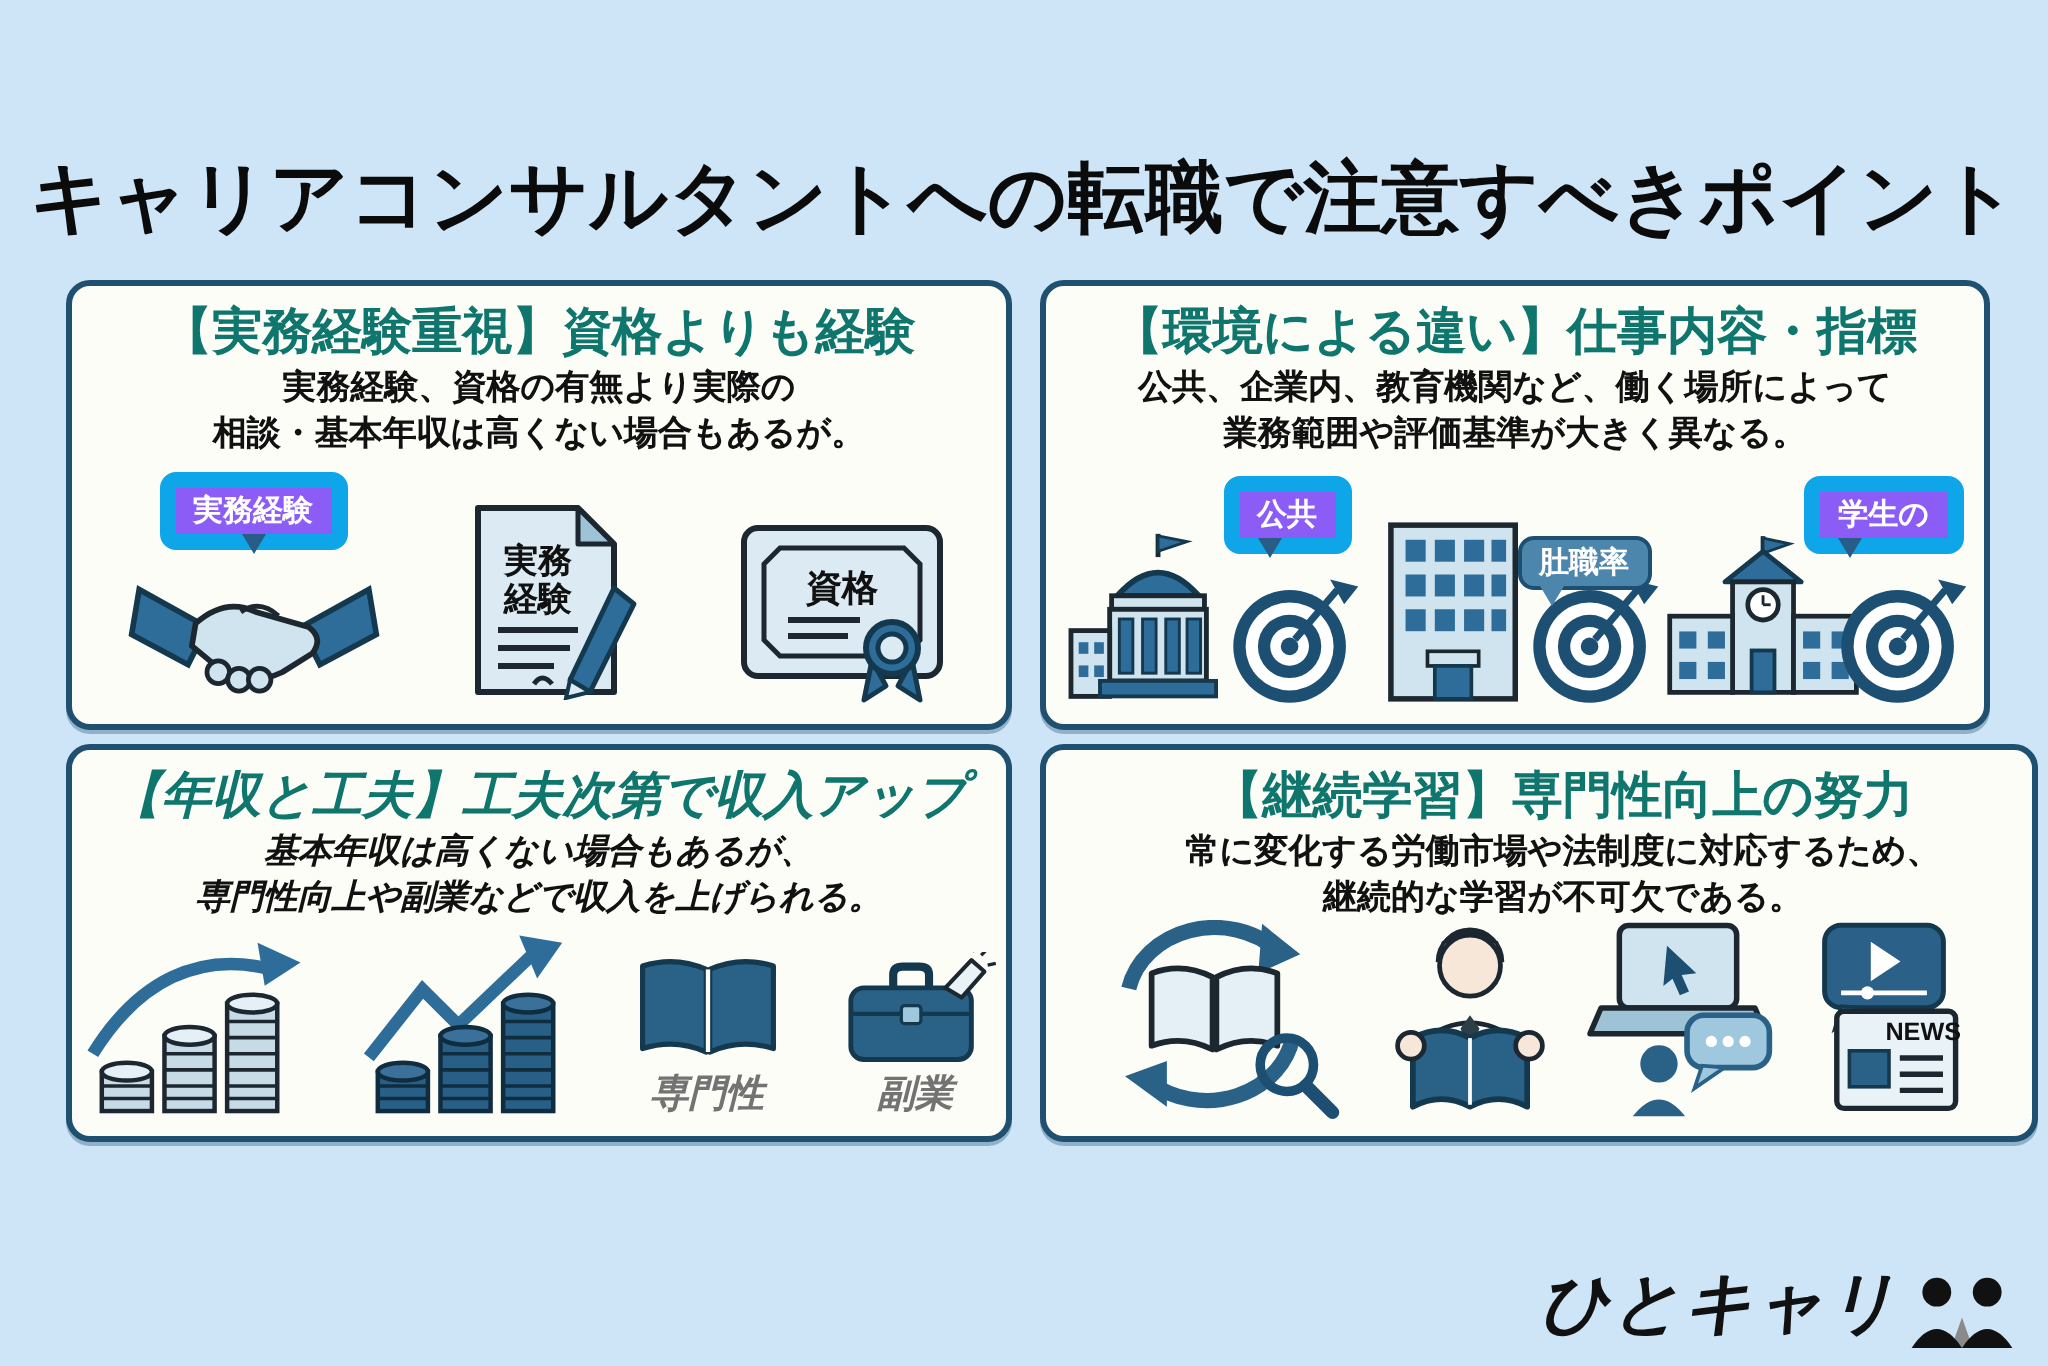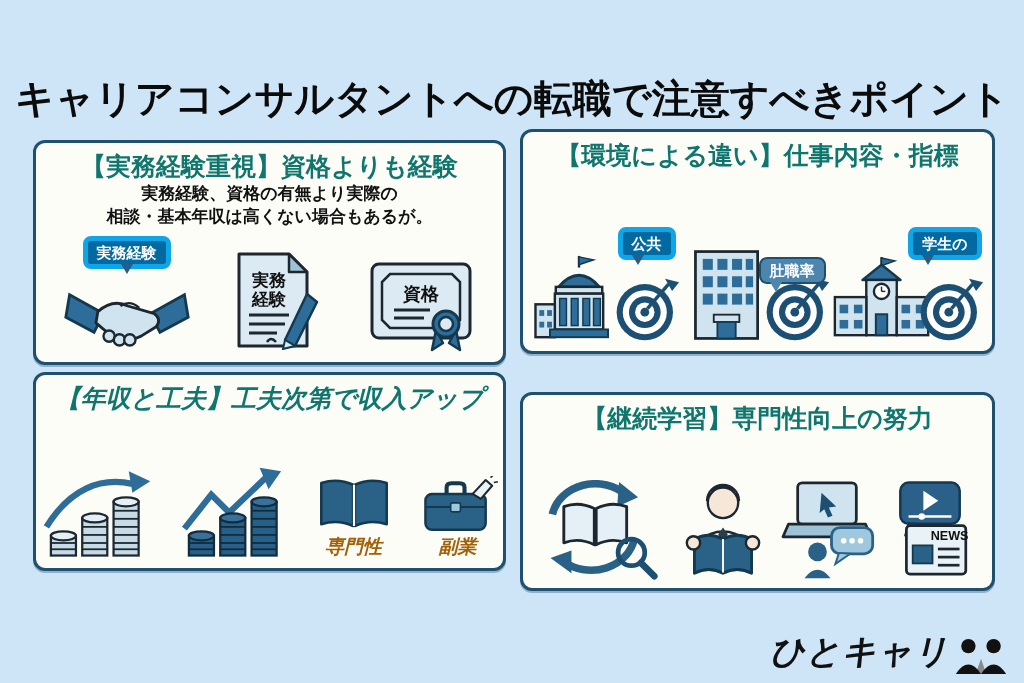--- a/index.html
+++ b/index.html
@@ -3,36 +3,36 @@
 <meta charset="utf-8">
 <style>
   html,body{margin:0;padding:0;}
   body{font-family:"Liberation Sans","DejaVu Sans",sans-serif;}
   .stage{position:relative;width:1024px;height:683px;background:#cde5f7;overflow:hidden;}
   .main-title{position:absolute;top:72px;left:0;width:100%;text-align:center;
     font-size:39px;font-weight:700;color:#0b0b0b;letter-spacing:0px;}
   .card{position:absolute;background:#fdfdf8;border:3px solid #1f5070;border-radius:12px;
     box-shadow:0 2px 0 rgba(31,80,112,.35);}
   .card-1{left:33px;top:140px;width:467px;height:219px;}
-  .card-2{left:520px;top:129px;width:469px;height:219px;}
+  .card-2{left:520px;top:140px;width:469px;height:219px;}
   .card-3{left:33px;top:372px;width:467px;height:193px;font-style:italic;}
-  .card-4{left:520px;top:392px;width:469px;height:193px;}
+  .card-4{left:520px;top:372px;width:469px;height:193px;padding-left:24px;}
   .card-heading{text-align:center;font-size:25px;font-weight:900;color:#0f766e;margin-top:9px;line-height:1.15;}
   .card-body{text-align:center;font-size:17px;font-weight:700;color:#111;line-height:1.35;margin-top:2px;}
   .icon-row{position:absolute;left:0;right:0;bottom:8px;display:flex;justify-content:center;align-items:flex-end;}
   .icon-group{position:relative;}
   .bubble{position:absolute;color:#fff;font-weight:800;font-size:15px;line-height:1;
     padding:4px 9px;border-radius:8px;white-space:nowrap;z-index:3;}
-  .bubble-dark{background:#0369a1;border:5px solid #0ea5e9;}
+  .bubble-dark{background:#8b5cf6;border:8px solid #0ea5e9;}
   .bubble-mid{background:#4d86ad;border:2px solid #1d4f73;margin-top:30px;}
   .bubble::after{content:"";position:absolute;bottom:-10px;border:6px solid transparent;border-bottom:none;border-top:10px solid #275d86;}
   .bubble-mid::after{border-top-color:#4d86ad;}
   .tail-left::after{left:9px;}
   .tail-center::after{left:50%;margin-left:-6px;}
-  .icon-label{text-align:center;font-size:19px;font-weight:800;color:#a16207;margin-top:1px;}
+  .icon-label{text-align:center;font-size:19px;font-weight:800;color:#737373;margin-top:1px;}
   .logo{position:absolute;right:16px;bottom:8px;display:flex;align-items:flex-end;gap:5px;}
   .logo-text{font-size:34px;font-weight:900;font-style:italic;color:#111;letter-spacing:1px;}
   svg{display:block;}
   svg text{font-family:"Liberation Sans","DejaVu Sans",sans-serif;}
 </style>
 </head>
 <body>
 
 <div class="stage">
 
@@ -85,20 +85,24 @@
           <polygon points="88,72 92,92 81,85" fill="#2e6d99" stroke="#14394e" stroke-width="2.5" stroke-linejoin="round"></polygon>
           <circle cx="78" cy="66" r="13" fill="#2e6d99" stroke="#14394e" stroke-width="3"></circle>
           <circle cx="78" cy="66" r="7" fill="#dcebf3" stroke="#14394e" stroke-width="2.5"></circle>
         </svg>
       </div>
     </div>
   </div>
 
   <div class="card card-2">
     <div class="card-heading">【環境による違い】仕事内容・指標</div>
+    <div class="card-body">
+      <div>公共、企業内、教育機関など、働く場所によって</div>
+      <div>業務範囲や評価基準が大きく異なる。</div>
+    </div>
     <div class="icon-row" style="gap:0;">
 
       <div class="icon-group" style="width:150px;height:116px;">
         <div class="bubble bubble-dark tail-left" style="top:0;right:6px;">公共</div>
         <svg viewBox="0 0 95 92" width="95" height="89" style="position:absolute;left:0;bottom:0;">
           <line x1="47" y1="2" x2="47" y2="14" stroke="#1c2730" stroke-width="2.5"></line>
           <polygon points="47,3 62,6 47,11" fill="#2e6d99" stroke="#14394e" stroke-width="1.5"></polygon>
           <path d="M26,34 Q47,10 68,34 Z" fill="#2e6d99" stroke="#14394e" stroke-width="3" stroke-linejoin="round"></path>
           <rect x="23" y="34" width="48" height="7" fill="#cfe4ee" stroke="#1c2730" stroke-width="2.5"></rect>
           <rect x="22" y="41" width="50" height="37" fill="#cfe4ee" stroke="#1c2730" stroke-width="2.5"></rect>
@@ -184,20 +188,24 @@
           <circle cx="35" cy="40" r="5" fill="#1d4f73"></circle>
           <line x1="62" y1="8" x2="38" y2="36" stroke="#1d4f73" stroke-width="4"></line>
           <polygon points="58,2 74,6 66,16" fill="#1d4f73"></polygon>
         </svg>
       </div>
     </div>
   </div>
 
   <div class="card card-3">
     <div class="card-heading">【年収と工夫】工夫次第で収入アップ</div>
+    <div class="card-body">
+      <div>基本年収は高くない場合もあるが、</div>
+      <div>専門性向上や副業などで収入を上げられる。</div>
+    </div>
     <div class="icon-row" style="gap:26px;">
       <div class="icon-group">
         <svg viewBox="0 0 125 105" width="112" height="94">
           <path d="M6,68 C32,26 66,12 102,20" fill="none" stroke="#2e6d99" stroke-width="7"></path>
           <polygon points="98,6 122,17 102,30" fill="#2e6d99"></polygon>
           <rect x="11" y="78" width="28" height="22" fill="#c6dbe6" stroke="#1c2730" stroke-width="2.5"></rect>
           <line x1="11" y1="86" x2="39" y2="86" stroke="#1c2730" stroke-width="2"></line>
           <line x1="11" y1="93" x2="39" y2="93" stroke="#1c2730" stroke-width="2"></line>
           <ellipse cx="25" cy="78" rx="14" ry="5" fill="#e4f0f6" stroke="#1c2730" stroke-width="2.5"></ellipse>
           <rect x="46" y="58" width="28" height="42" fill="#c6dbe6" stroke="#1c2730" stroke-width="2.5"></rect>
@@ -259,20 +267,24 @@
           <line x1="94" y1="8" x2="99" y2="7" stroke="#1c2730" stroke-width="2"></line>
           <line x1="86" y1="0" x2="85" y2="-4" stroke="#1c2730" stroke-width="2"></line>
         </svg>
         <div class="icon-label">副業</div>
       </div>
     </div>
   </div>
 
   <div class="card card-4">
     <div class="card-heading">【継続学習】専門性向上の努力</div>
+    <div class="card-body">
+      <div>常に変化する労働市場や法制度に対応するため、</div>
+      <div>継続的な学習が不可欠である。</div>
+    </div>
     <div class="icon-row">
       <div class="icon-group" style="width:438px;height:100px;">
 
         <svg viewBox="0 0 128 105" width="122" height="100" style="position:absolute;left:0;bottom:0;">
           <path d="M14,36 A46,40 0 0 1 92,16" fill="none" stroke="#2a6187" stroke-width="8"></path>
           <polygon points="84,2 104,18 82,28" fill="#2a6187"></polygon>
           <path d="M100,62 A46,40 0 0 1 26,86" fill="none" stroke="#2a6187" stroke-width="8"></path>
           <polygon points="34,74 12,82 34,98" fill="#2a6187"></polygon>
           <path d="M58,30 Q42,22 26,28 V66 Q42,60 58,68 Z" fill="#e4f0f6" stroke="#1c2730" stroke-width="3" stroke-linejoin="round"></path>
           <path d="M60,30 Q76,22 92,28 V66 Q76,60 60,68 Z" fill="#e4f0f6" stroke="#1c2730" stroke-width="3" stroke-linejoin="round"></path>

